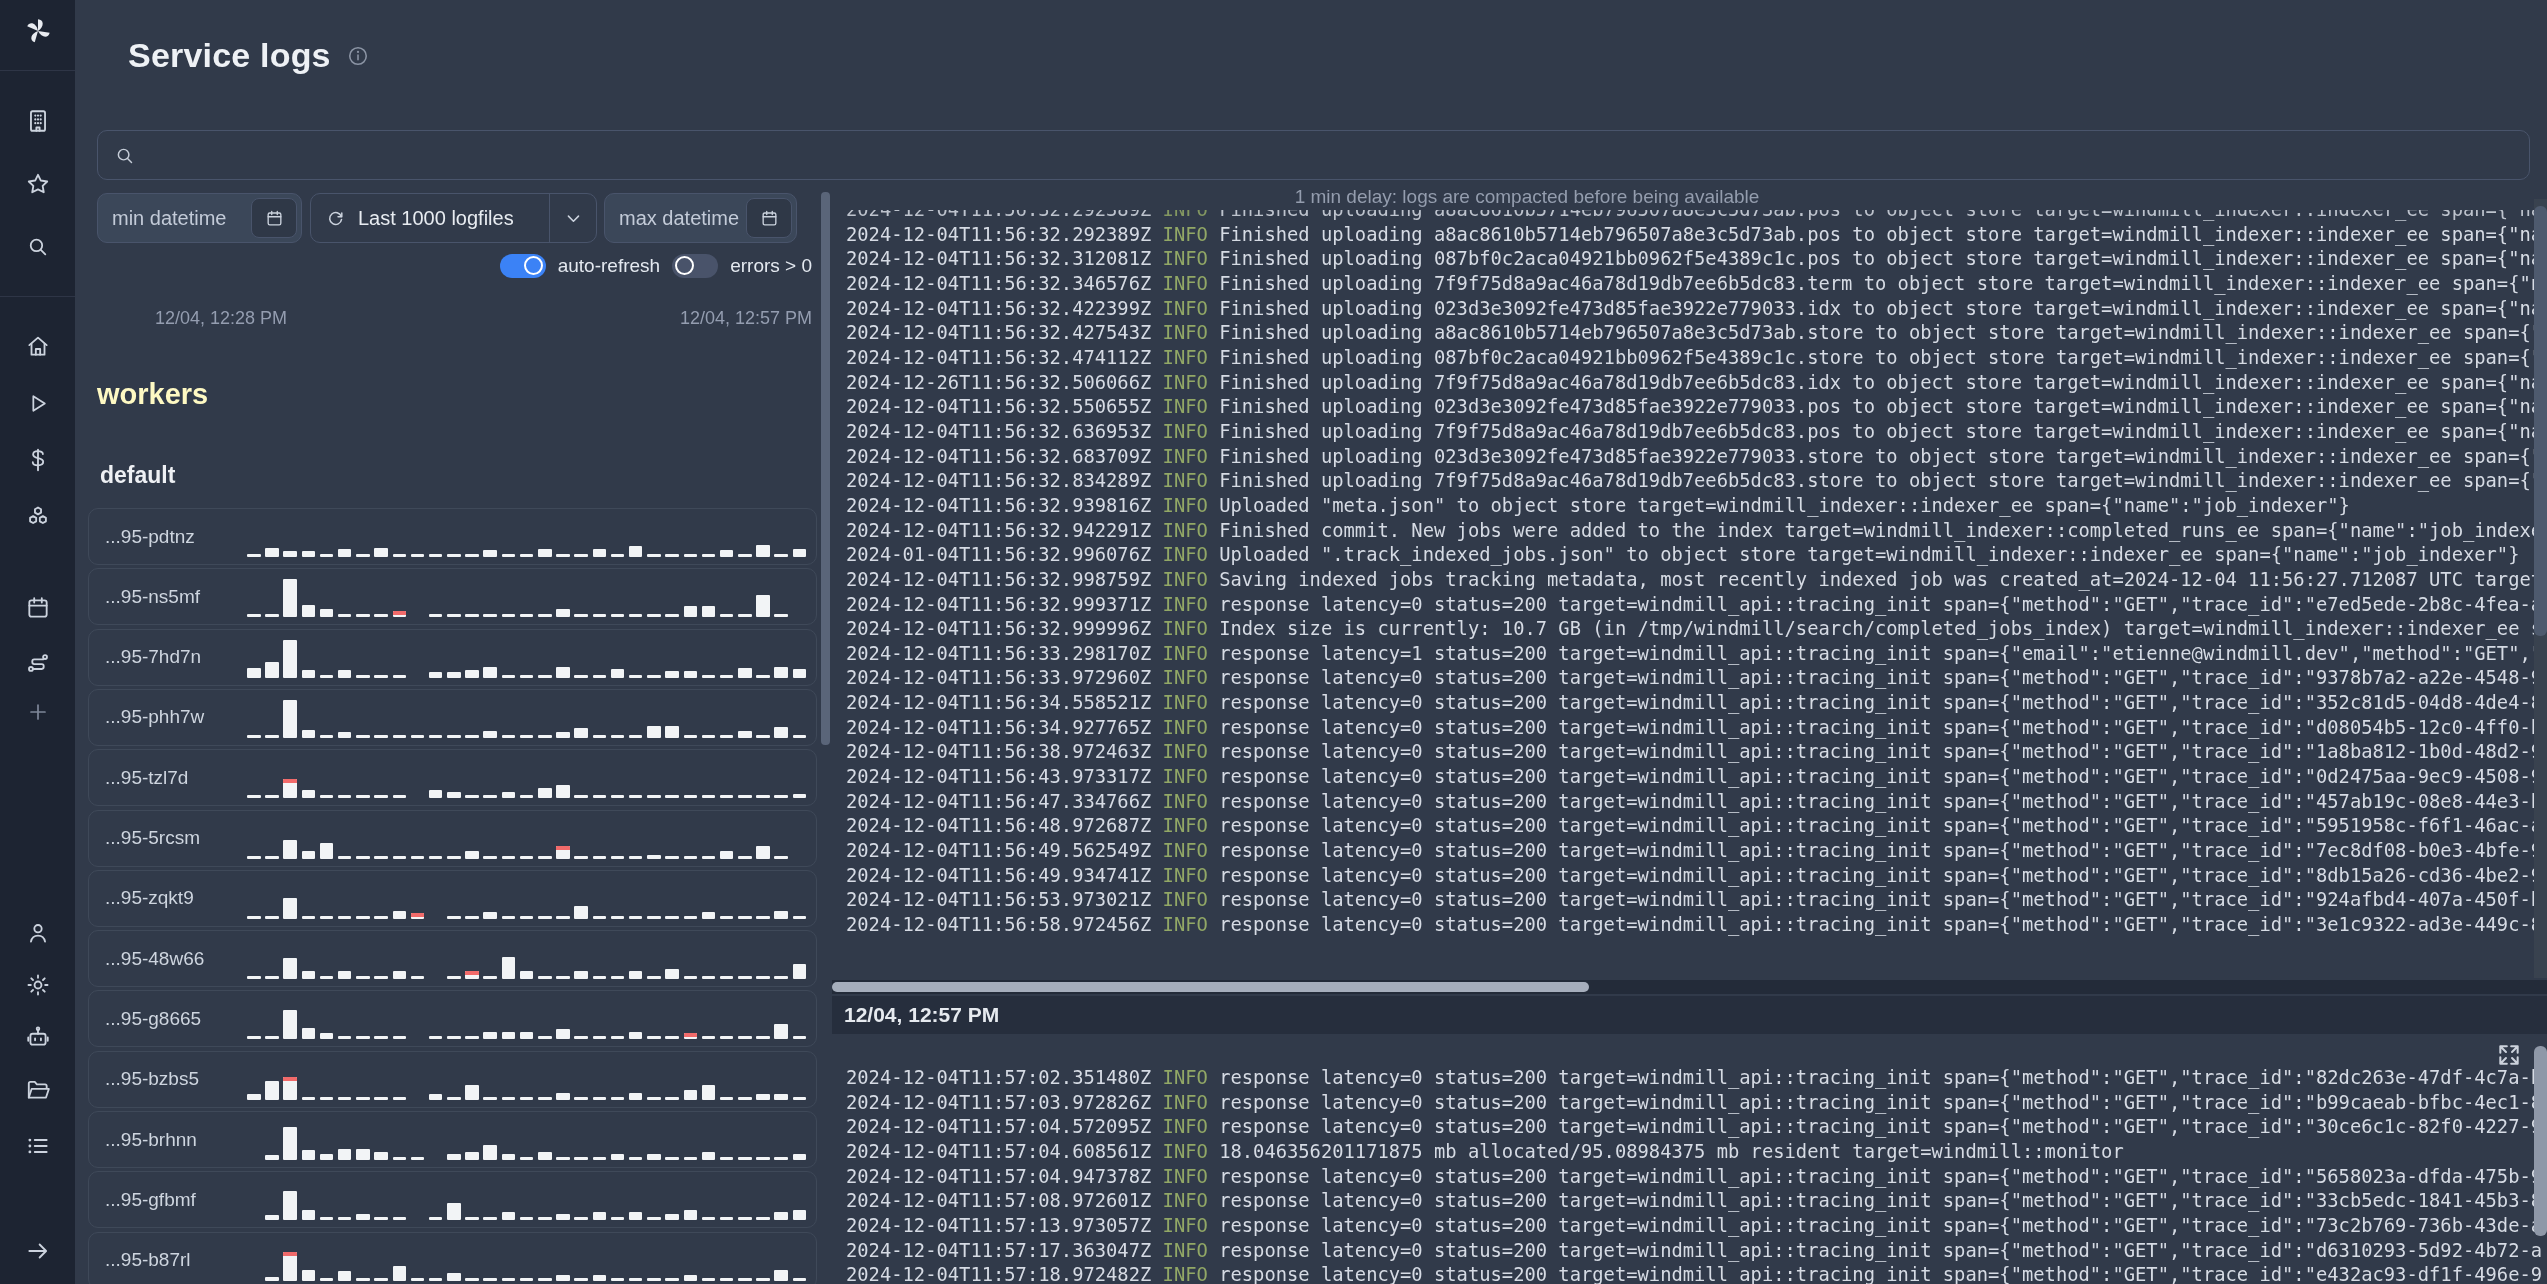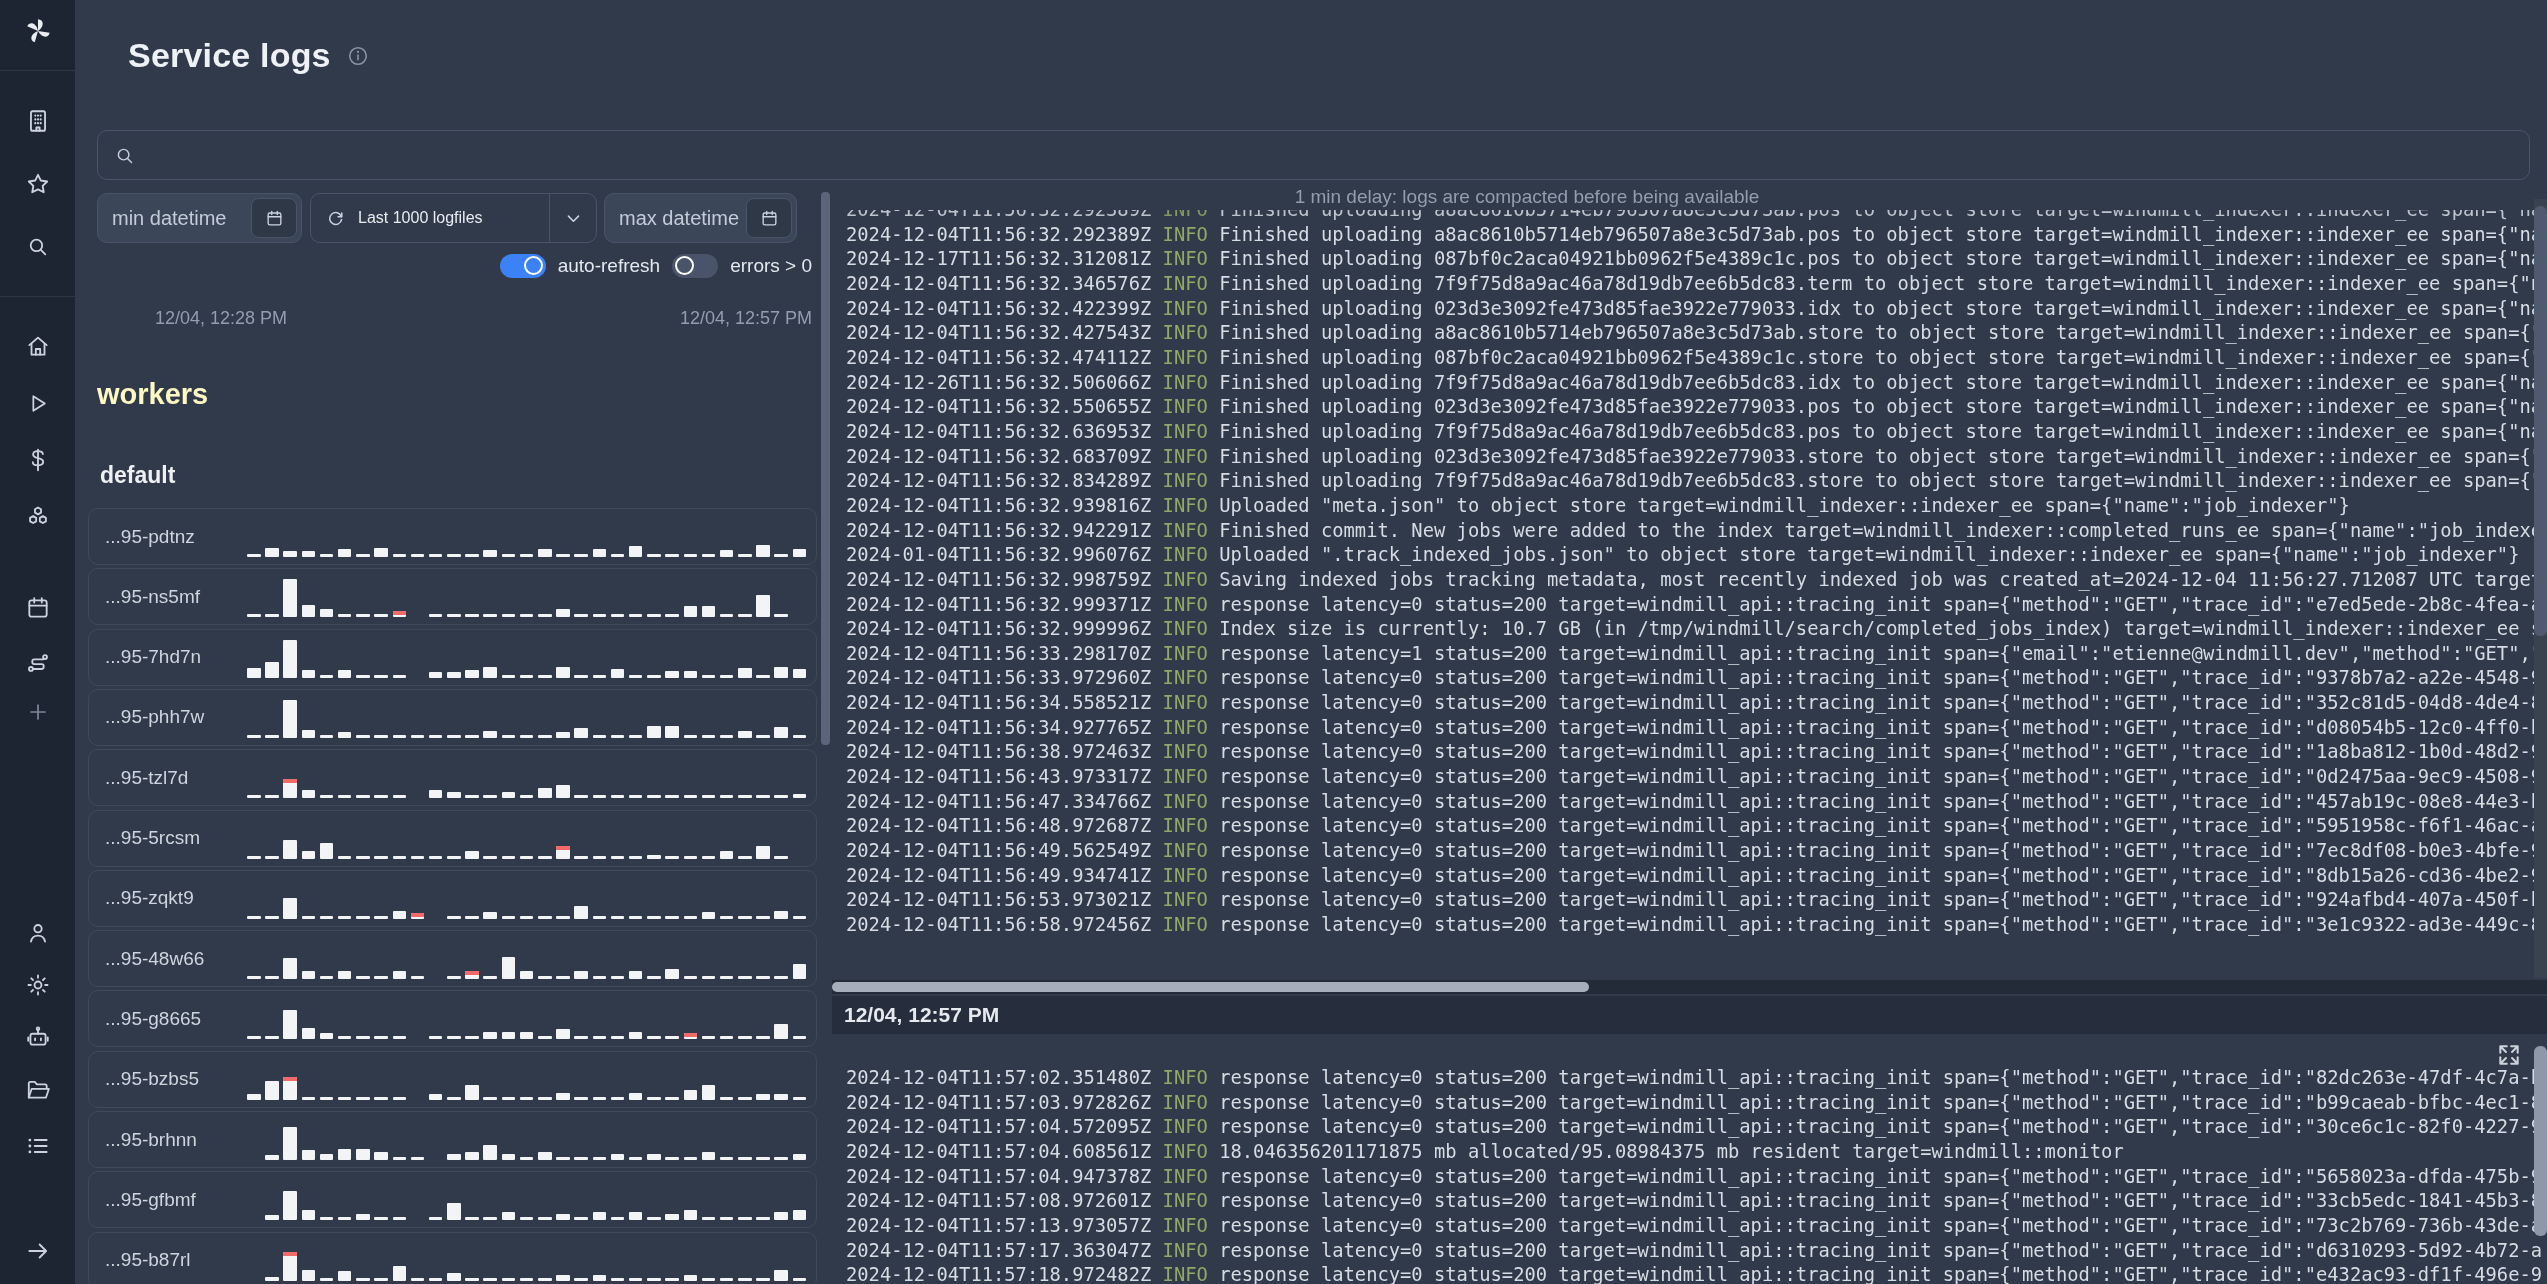--- a/index.html
+++ b/index.html
@@ -20,21 +20,21 @@
   .search-box input{background:transparent;border:none;outline:none;color:#e8ecf1;font-size:20px;
               font-family:"Liberation Sans",sans-serif;flex:1;margin-left:12px;}
   
   .dt-field{position:absolute;top:193px;height:50px;background:#3b4759;border:1.5px solid #49546b;border-radius:10px;
             box-sizing:border-box;display:flex;align-items:center;justify-content:space-between;padding:0 4px 0 14px;cursor:pointer;}
   .dt-field .ph{color:#c3cbd8;font-size:20px;white-space:nowrap;overflow:hidden;}
   .cal-btn{width:46px;height:40px;background:#2f3847;border:1.5px solid #49546b;border-radius:8px;flex:0 0 auto;
            display:flex;align-items:center;justify-content:center;margin-left:6px;cursor:pointer;box-sizing:border-box;}
   .logfiles-btn{position:absolute;left:310px;top:193px;width:287px;height:50px;border:1.5px solid #49546b;border-radius:10px;
            box-sizing:border-box;display:flex;align-items:center;background:transparent;cursor:pointer;}
-  .logfiles-btn .lbl{font-size:16px;color:#e8ecf1;margin-left:12px;white-space:nowrap;}
+  .logfiles-btn .lbl{font-size:20px;color:#e8ecf1;margin-left:12px;white-space:nowrap;}
   .logfiles-btn .spacer{flex:1;}
   .logfiles-btn .sep{width:1.5px;align-self:stretch;background:#49546b;}
   .logfiles-btn .chev{width:46px;display:flex;align-items:center;justify-content:center;}
   
   .toggle-row{position:absolute;left:400px;top:254px;width:412px;display:flex;align-items:center;justify-content:flex-end;gap:12px;}
   .tgl{width:46px;height:24px;border-radius:12px;position:relative;cursor:pointer;flex:0 0 auto;}
   .tgl.on{background:#3b82f6;}
   .tgl.off{background:#49536a;}
   .knob{position:absolute;top:2px;width:15px;height:15px;border:2.5px solid #ffffff;border-radius:50%;background:transparent;}
   .tgl.on .knob{right:3px;}
@@ -750,21 +750,21 @@
         </div>
       </div>
     </div>
   <div class="left-scroll-thumb"></div>
 
   <div class="delay-note">1 min delay: logs are compacted before being available</div>
 
   <div class="log-section" id="log-section-0">
       <div class="log-line clipped"><span class="ts">2024-12-04T11:56:32.292389Z </span><span class="lvl">INFO</span><span class="msg"> Finished uploading a8ac8610b5714eb796507a8e3c5d73ab.pos to object store target=windmill_indexer::indexer_ee span={"name":"job_indexer"}</span></div>
       <div class="log-line"><span class="ts">2024-12-04T11:56:32.292389Z </span><span class="lvl">INFO</span><span class="msg"> Finished uploading a8ac8610b5714eb796507a8e3c5d73ab.pos to object store target=windmill_indexer::indexer_ee span={"name":"job_indexer"}</span></div>
-      <div class="log-line"><span class="ts">2024-12-17T11:56:32.312081Z </span><span class="lvl">INFO</span><span class="msg"> Finished uploading 087bf0c2aca04921bb0962f5e4389c1c.pos to object store target=windmill_indexer::indexer_ee span={"name":"job_indexer"}</span></div>
+      <div class="log-line"><span class="ts">2024-12-04T11:56:32.312081Z </span><span class="lvl">INFO</span><span class="msg"> Finished uploading 087bf0c2aca04921bb0962f5e4389c1c.pos to object store target=windmill_indexer::indexer_ee span={"name":"job_indexer"}</span></div>
       <div class="log-line"><span class="ts">2024-12-04T11:56:32.346576Z </span><span class="lvl">INFO</span><span class="msg"> Finished uploading 7f9f75d8a9ac46a78d19db7ee6b5dc83.term to object store target=windmill_indexer::indexer_ee span={"name":"job_indexer"}</span></div>
       <div class="log-line"><span class="ts">2024-12-04T11:56:32.422399Z </span><span class="lvl">INFO</span><span class="msg"> Finished uploading 023d3e3092fe473d85fae3922e779033.idx to object store target=windmill_indexer::indexer_ee span={"name":"job_indexer"}</span></div>
       <div class="log-line"><span class="ts">2024-12-04T11:56:32.427543Z </span><span class="lvl">INFO</span><span class="msg"> Finished uploading a8ac8610b5714eb796507a8e3c5d73ab.store to object store target=windmill_indexer::indexer_ee span={"name":"job_indexer"}</span></div>
       <div class="log-line"><span class="ts">2024-12-04T11:56:32.474112Z </span><span class="lvl">INFO</span><span class="msg"> Finished uploading 087bf0c2aca04921bb0962f5e4389c1c.store to object store target=windmill_indexer::indexer_ee span={"name":"job_indexer"}</span></div>
       <div class="log-line"><span class="ts">2024-12-26T11:56:32.506066Z </span><span class="lvl">INFO</span><span class="msg"> Finished uploading 7f9f75d8a9ac46a78d19db7ee6b5dc83.idx to object store target=windmill_indexer::indexer_ee span={"name":"job_indexer"}</span></div>
       <div class="log-line"><span class="ts">2024-12-04T11:56:32.550655Z </span><span class="lvl">INFO</span><span class="msg"> Finished uploading 023d3e3092fe473d85fae3922e779033.pos to object store target=windmill_indexer::indexer_ee span={"name":"job_indexer"}</span></div>
       <div class="log-line"><span class="ts">2024-12-04T11:56:32.636953Z </span><span class="lvl">INFO</span><span class="msg"> Finished uploading 7f9f75d8a9ac46a78d19db7ee6b5dc83.pos to object store target=windmill_indexer::indexer_ee span={"name":"job_indexer"}</span></div>
       <div class="log-line"><span class="ts">2024-12-04T11:56:32.683709Z </span><span class="lvl">INFO</span><span class="msg"> Finished uploading 023d3e3092fe473d85fae3922e779033.store to object store target=windmill_indexer::indexer_ee span={"name":"job_indexer"}</span></div>
       <div class="log-line"><span class="ts">2024-12-04T11:56:32.834289Z </span><span class="lvl">INFO</span><span class="msg"> Finished uploading 7f9f75d8a9ac46a78d19db7ee6b5dc83.store to object store target=windmill_indexer::indexer_ee span={"name":"job_indexer"}</span></div>
       <div class="log-line"><span class="ts">2024-12-04T11:56:32.939816Z </span><span class="lvl">INFO</span><span class="msg"> Uploaded "meta.json" to object store target=windmill_indexer::indexer_ee span={"name":"job_indexer"}</span></div>

